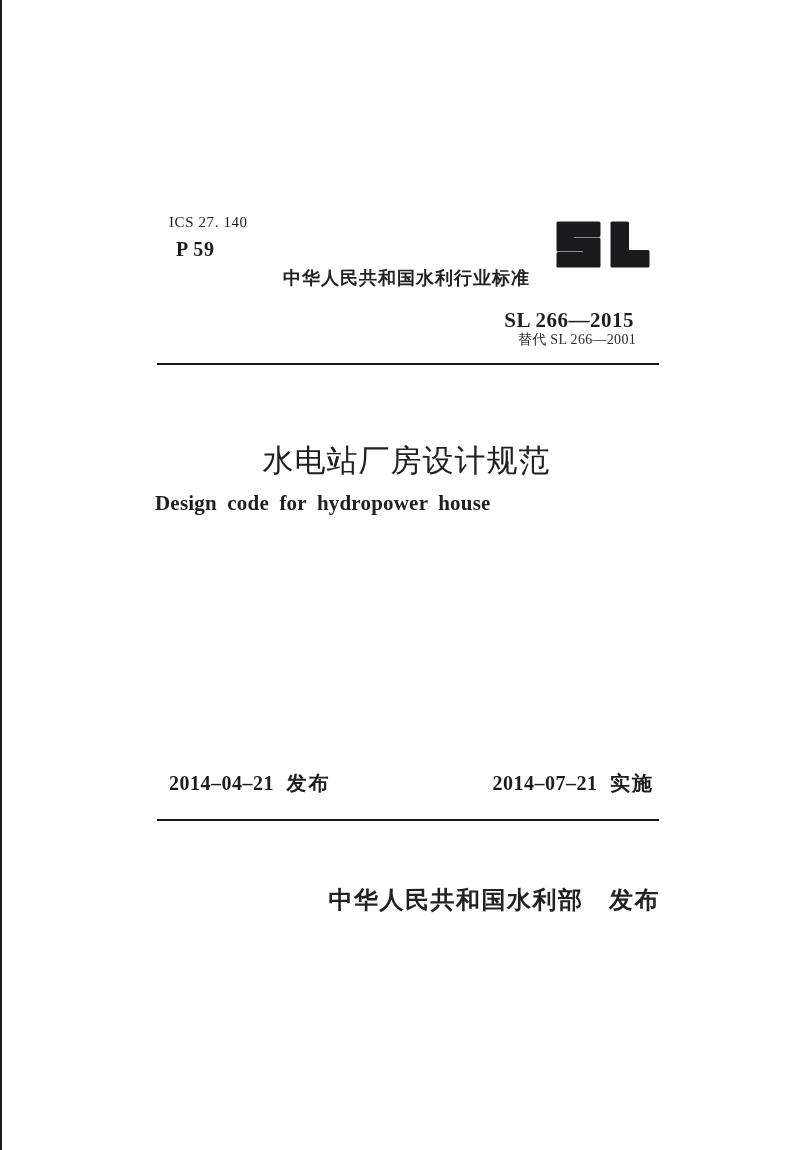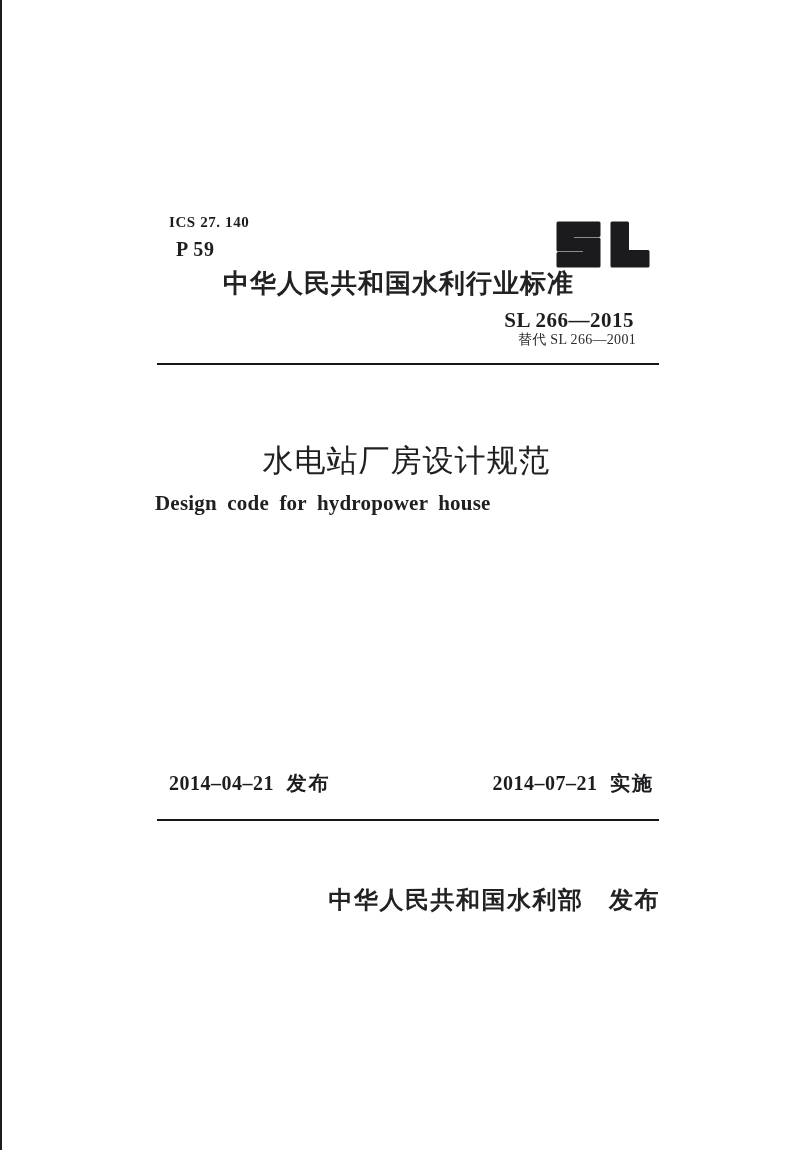--- a/index.html
+++ b/index.html
@@ -16,38 +16,38 @@
 
   .edge-artifact {
     position: absolute; left: 0; top: 0;
     width: 2px; height: 100%;
     background: #1c1c1e;
   }
 
   .ics-code {
     position: absolute; left: 169px; top: 214px;
     font-family: "Liberation Serif", "DejaVu Serif", serif;
-    font-weight: bold; font-size: 15px; letter-spacing: 0.6px;
+    font-weight: normal; font-size: 15px; letter-spacing: 0.6px;
   }
   .class-code {
     position: absolute; left: 176px; top: 238px;
     font-family: "Liberation Serif", "DejaVu Serif", serif;
     font-weight: bold; font-size: 20px; letter-spacing: 0.6px;
   }
 
   .sl-logo {
     position: absolute; left: 556px; top: 221px;
     width: 94px; height: 47px;
   }
   .sl-logo svg { display: block; width: 100%; height: 100%; }
 
   .standard-category {
-    position: absolute; left: 147px; top: 266px; width: 503px;
+    position: absolute; left: 155px; top: 266px; width: 503px;
     text-align: center;
-    font-size: 26px; font-weight: 600; letter-spacing: 1px;
+    font-size: 18px; font-weight: 600; letter-spacing: 1px;
     color: #222224;
     white-space: nowrap;
   }
 
   .standard-number {
     position: absolute; right: 178px; top: 308px;
     font-family: "Liberation Serif", "DejaVu Serif", serif;
     font-weight: bold; font-size: 21px; letter-spacing: 0.5px;
     white-space: nowrap;
   }

